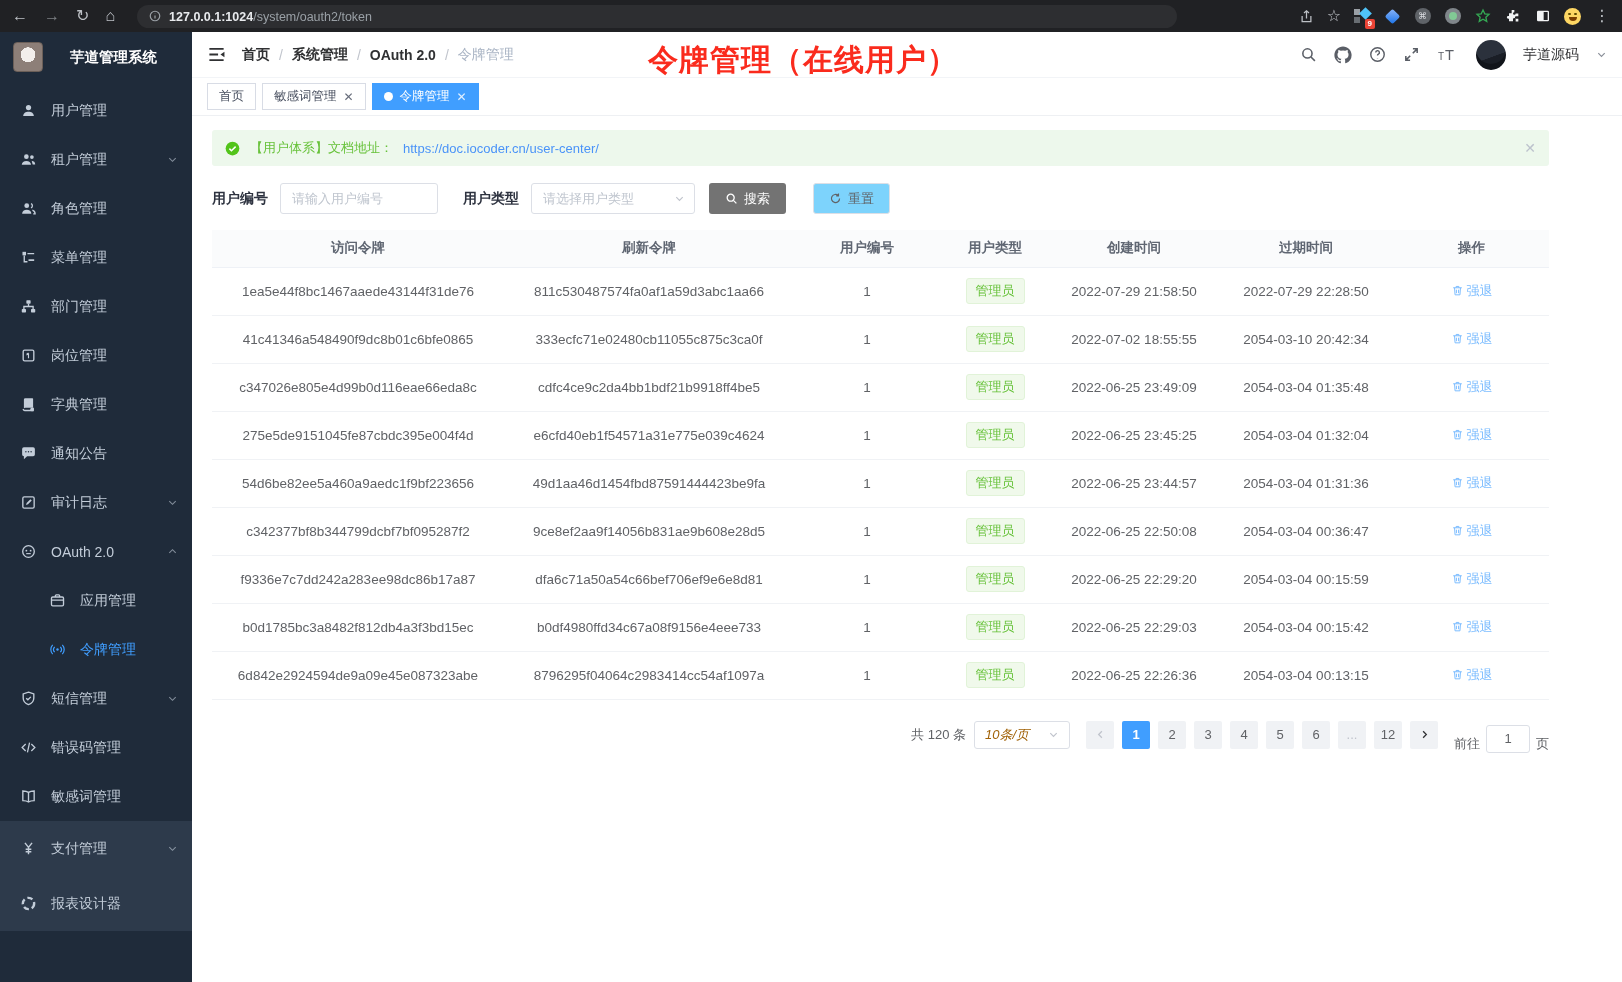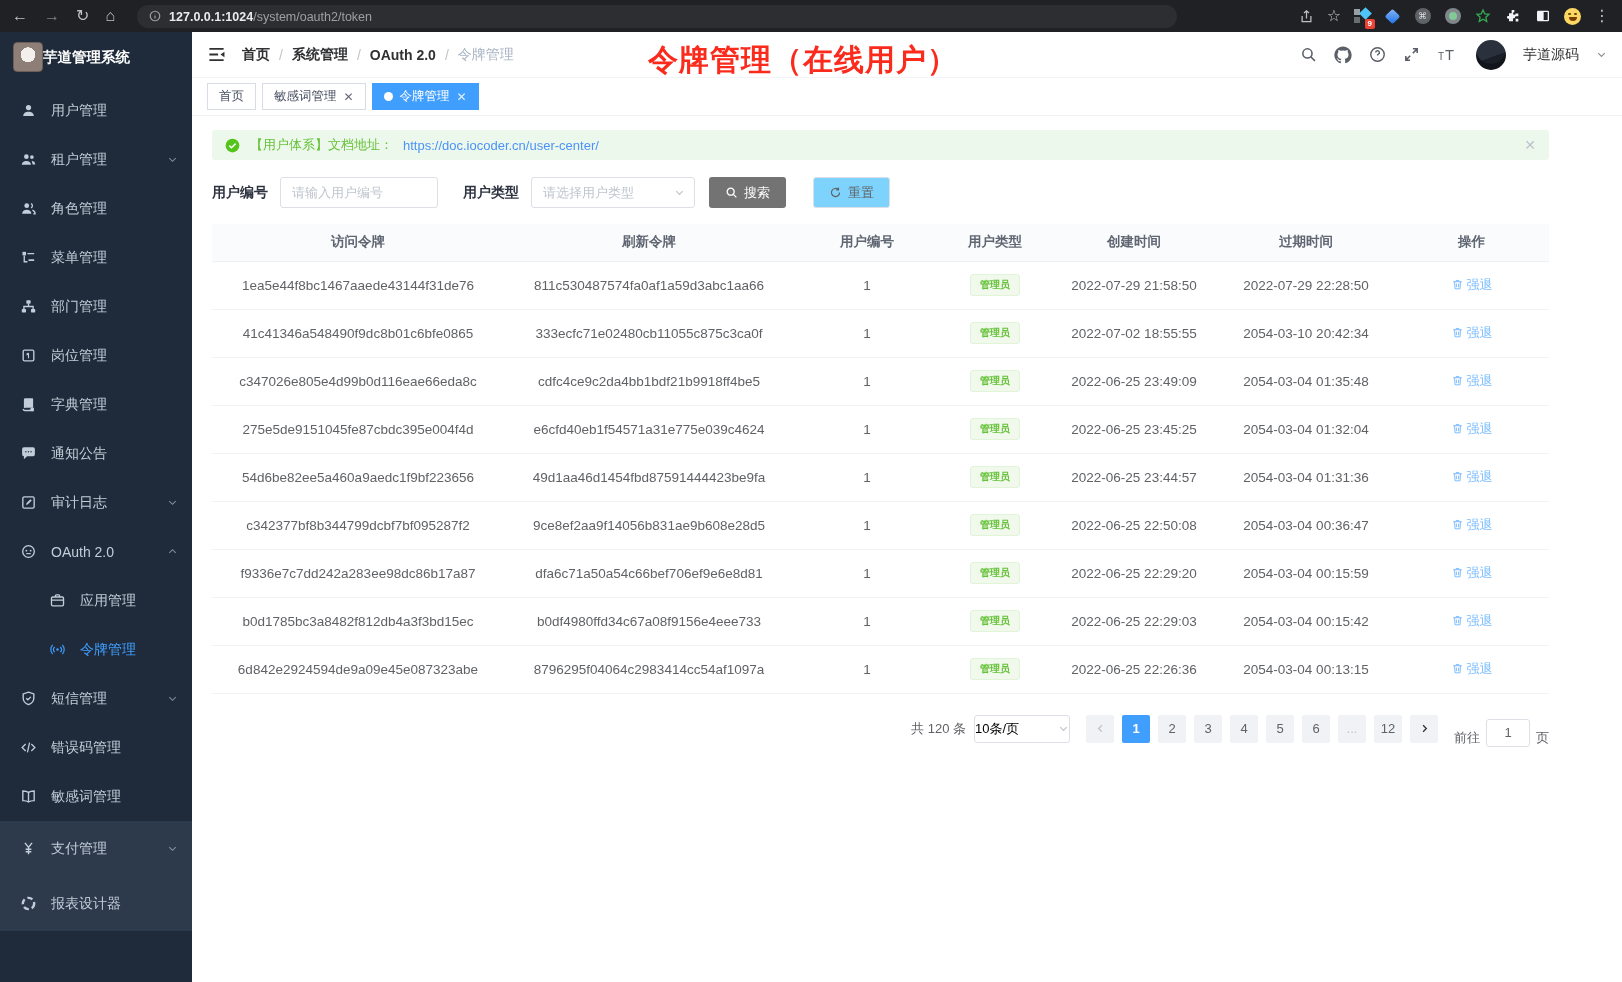--- a/index.html
+++ b/index.html
@@ -23,21 +23,21 @@
   .circ-gray i { width:8px; height:8px; border-radius:50%; background:#81c995; }
   .face { width:17px; height:17px; border-radius:50%; background:#fdd663; position:relative; }
   .face:before { content:""; position:absolute; left:4px; top:5px; width:2.5px; height:2.5px; background:#5f4b00; border-radius:50%; box-shadow:6px 0 0 #5f4b00; }
   .face:after { content:""; position:absolute; left:4.5px; top:9px; width:8px; height:4px; border-radius:0 0 8px 8px; background:#7a3d00; }
 
   
   .app { display:flex; height:950px; }
 
   
   .sidebar { width:192px; background:#1f2b3a; flex-shrink:0; display:flex; flex-direction:column; }
-  .logo { height:50px; display:flex; align-items:center; gap:0; padding:0 13px; color:#fff; font-size:14.5px; font-weight:700; flex-shrink:0; }
+  .logo { height:50px; display:flex; align-items:center; gap:27px; padding:0 13px; color:#fff; font-size:14.5px; font-weight:700; flex-shrink:0; }
   .logo-img { width:30px; height:30px; border-radius:4px; background:radial-gradient(circle at 50% 42%, #f3efec 0 34%, #8d7f78 35% 100%); border:1px solid #6b5f58; }
   .menu { flex:1; overflow:hidden; padding-top:4px; }
   .menu-item { height:49px; display:flex; align-items:center; gap:14px; padding:0 14px 0 19px; color:#c3cdd9; font-size:14px; cursor:pointer; }
   .menu-item .mi-icon { width:18px; height:18px; display:flex; align-items:center; justify-content:center; flex-shrink:0; }
   .menu-item .mi-icon svg { width:17px; height:17px; }
   .menu-item.sub { padding-left:48px; }
   .menu-item.active { color:#409eff; }
   .menu-item.light { background:#2d3a4b; height:55px; }
   .chev { margin-left:auto; opacity:.6; display:flex; }
   .chev svg { width:11px; height:11px; }
@@ -59,43 +59,43 @@
   .tab { height:27px; display:inline-flex; align-items:center; gap:7px; padding:0 11px; border:1px solid #d8dce5; background:#fff; color:#495060; font-size:12.5px; cursor:pointer; }
   .tab .dot { width:9px; height:9px; border-radius:50%; background:#fff; }
   .tab .x { font-size:12px; opacity:.85; cursor:pointer; }
   .tab.active { background:#409eff; border-color:#409eff; color:#fff; }
 
   .content { flex:1; padding:14px 0 0 20px; position:relative; }
   .content-inner { width:1337px; }
 
   .overlay-title { position:absolute; top:-76px; left:456px; color:#fa2b1d; font-size:30px; font-weight:600; letter-spacing:1px; z-index:5; white-space:nowrap; }
 
-  .alert { height:30px; background:#edf8ec; border-radius:3px; display:flex; align-items:center; gap:10px; padding:0 13px; font-size:13px; color:#67c23a; }
+  .alert { height:36px; background:#edf8ec; border-radius:3px; display:flex; align-items:center; gap:10px; padding:0 13px; font-size:13px; color:#67c23a; }
   .alert-link { color:#4a93f8; text-decoration:none; cursor:pointer; }
   .alert-close { margin-left:auto; color:#bcc2cc; font-size:14px; cursor:pointer; }
 
   .filter-row { display:flex; align-items:center; margin:17px 0 16px; font-size:14px; }
   .f-label { font-weight:700; color:#2e3340; margin-right:12px; }
   .f-input { width:158px; height:31px; border:1px solid #dcdfe6; border-radius:3px; padding:0 11px; font-size:13px; color:#606266; outline:none; }
   .f-input::placeholder { color:#bfc5ce; }
   .f-select { width:164px; height:31px; border:1px solid #dcdfe6; border-radius:3px; padding:0 9px 0 11px; font-size:13px; color:#bfc5ce; display:flex; align-items:center; justify-content:space-between; cursor:pointer; background:#fff; }
   .gap-lg { width:25px; }
   .btn { height:31px; border-radius:3px; display:inline-flex; align-items:center; gap:6px; font-size:13px; padding:0 15px; cursor:pointer; border:1px solid transparent; }
   .btn-primary { background:#737373; color:#fff; margin-left:14px; }
   .btn-plain { background:#7dd3fc; border-color:#dcdfe6; color:#606266; margin-left:27px; }
 
   table { width:1337px; border-collapse:collapse; table-layout:fixed; }
   th { height:37px; background:#fafbfc; color:#5f6672; font-size:13.5px; font-weight:700; border-bottom:1px solid #eef1f6; text-align:center; }
   td { height:48px; color:#606266; font-size:13.5px; text-align:center; border-bottom:1px solid #f0f2f5; overflow:hidden; white-space:nowrap; }
-  .badge { display:inline-block; padding:3px 9px; font-size:10px; color:#67c23a; background:#f0f9eb; border:1px solid #e1f3d8; border-radius:3px;font-weight:bold; }
+  .badge { display:inline-block; padding:3px 9px; font-size:13px; color:#67c23a; background:#f0f9eb; border:1px solid #e1f3d8; border-radius:3px; }
   .action-link { color:#79bbff; display:inline-flex; align-items:center; gap:3px; cursor:pointer; font-size:13px; }
   .action-link svg { width:13px; height:13px; }
 
   .pagination { width:1337px; display:flex; align-items:center; justify-content:flex-end; gap:8px; margin-top:17px; font-size:13px; color:#606266; }
-  .page-size { width:96px; height:28px; border:1px solid #dcdfe6; border-radius:3px; display:flex; align-items:center; justify-content:space-between; padding:0 0; cursor:pointer; color:#000000; margin-right:8px; }
+  .page-size { width:96px; height:28px; border:1px solid #dcdfe6; border-radius:3px; display:flex; align-items:center; justify-content:space-between; padding:0 10px; cursor:pointer; color:#a16207; margin-right:8px;font-style:italic; }
   .pbtn { min-width:28px; height:28px; padding:0 4px; background:#f0f2f5; border-radius:2px; display:flex; align-items:center; justify-content:center; cursor:pointer; color:#606266; }
   .pbtn.active { background:#409eff; color:#fff; font-weight:700; }
   .pbtn.dim { color:#c0c4cc; }
   .goto { display:flex; align-items:flex-end; gap:6px; margin-left:8px;margin-top:8px; }
   .goto input { width:44px; height:28px; border:1px solid #dcdfe6; border-radius:3px; text-align:center; font-size:13px; color:#606266; outline:none; }
 </style>
 </head>
 <body>
 
 <div class="browser-bar">

